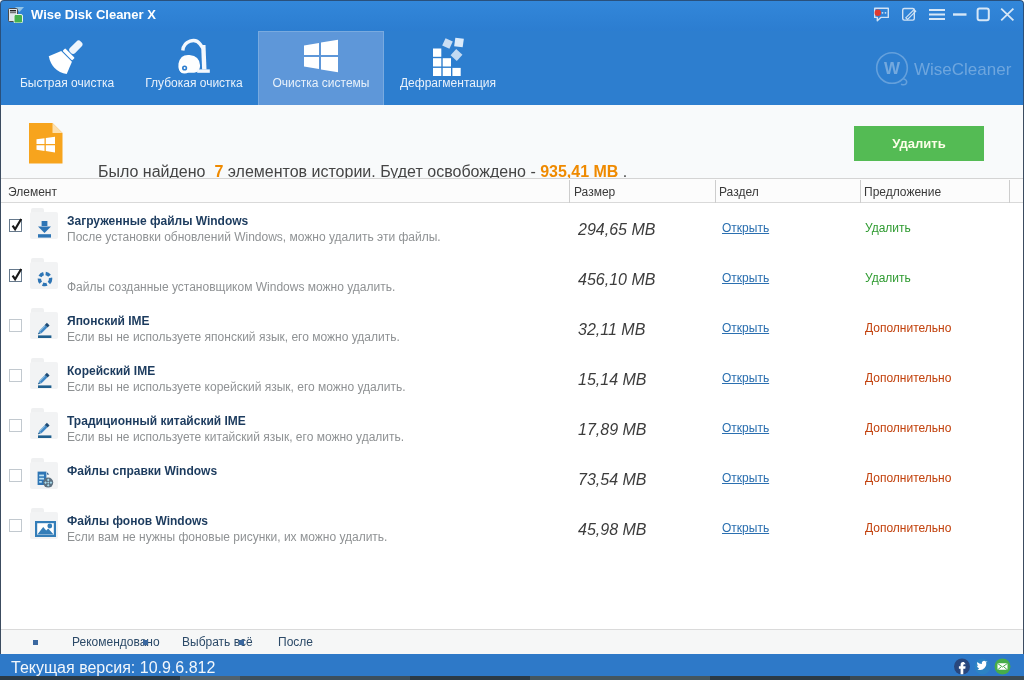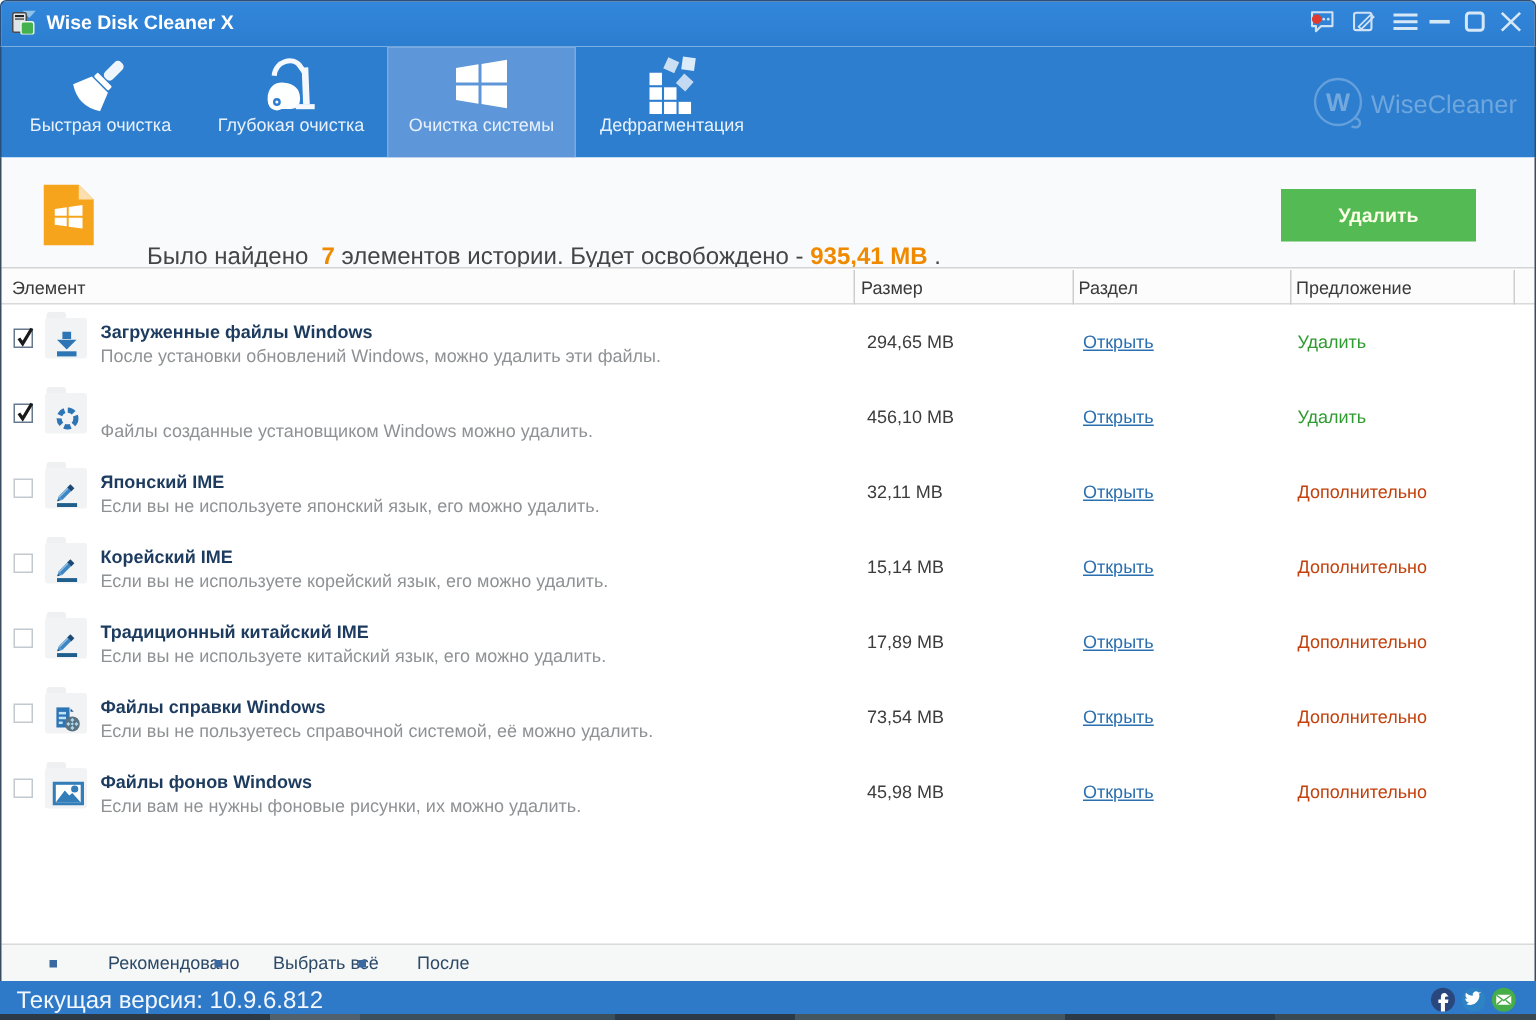--- a/index.html
+++ b/index.html
@@ -38,21 +38,21 @@
   
   #thead { left:1px; top:178px; width:1022px; height:25px; background:#fcfcfc;
     border-top:1px solid #d4d4d4; border-bottom:1px solid #d9d9d9; font-size:12px; color:#3a3a3a; }
   #thead span { position:absolute; top:6px; }
   .vsep { position:absolute; top:1px; height:23px; width:1px; background:#cdcdcd; }
 
   
   .row { left:1px; width:1022px; height:50px; }
   .row .title { position:absolute; left:66px; top:11px; font-size:12px; font-weight:bold; color:#1c3b5e; }
   .row .desc  { position:absolute; left:66px; top:27px; font-size:12px; color:#8f9294; }
-  .row .size  { position:absolute; left:577px; top:18px; font-size:12px; color:#3c3c3c; }
+  .row .size  { position:absolute; left:577px; top:18px; font-size:16px; color:#3c3c3c;font-style:italic; }
   .row .link  { position:absolute; left:721px; top:18px; font-size:12px; color:#2a6fb0; text-decoration:underline; }
   .row .act   { position:absolute; left:864px; top:18px; font-size:12px; }
   .act.del { color:#2f9b31; }
   .act.more { color:#c2410c; }
   .cbx { position:absolute; left:8px; top:16px; width:13px; height:13px; background:#fff; }
   .cbx.on  { border:1px solid #66798c; }
   .cbx.off { border:1px solid #c2c9cf; }
   .cbx.on svg { position:absolute; left:0px; top:-3px; overflow:visible; }
   .ricon { position:absolute; left:29px; top:5px; width:28px; height:40px; }
   .ricon .fold { position:absolute; left:0; top:4px; width:28px; height:27px; background:#f2f3f4; border-radius:2px; }
@@ -325,21 +325,20 @@
         <g fill="#a8dcee">
           <rect x="10.3" y="8" width="1.9" height="1.9" transform="rotate(45 11.25 8.95)"></rect>
           <rect x="10.3" y="13.3" width="1.9" height="1.9" transform="rotate(45 11.25 14.25)"></rect>
           <rect x="7.6" y="10.7" width="1.9" height="1.9" transform="rotate(45 8.55 11.65)"></rect>
           <rect x="13" y="10.7" width="1.9" height="1.9" transform="rotate(45 13.95 11.65)"></rect>
           <rect x="10.45" y="10.85" width="1.5" height="1.5" transform="rotate(45 11.2 11.6)"></rect>
         </g>
       </svg>
     </span>
     <div class="title">Файлы справки Windows</div>
-    <div class="desc">Если вы не пользуетесь справочной системой, её можно удалить.</div>
     <div class="size">73,54 MB</div>
     <div class="link">Открыть</div>
     <div class="act more">Дополнительно</div>
   </div>
   <div class="abs row" style="top:503px;">
     <i class="cbx off"></i>
     <span class="ricon">
       <span class="ftab"></span>
       <span class="fold"></span>
       <svg width="21" height="16" viewBox="0 0 21 16" style="left:5px;">

